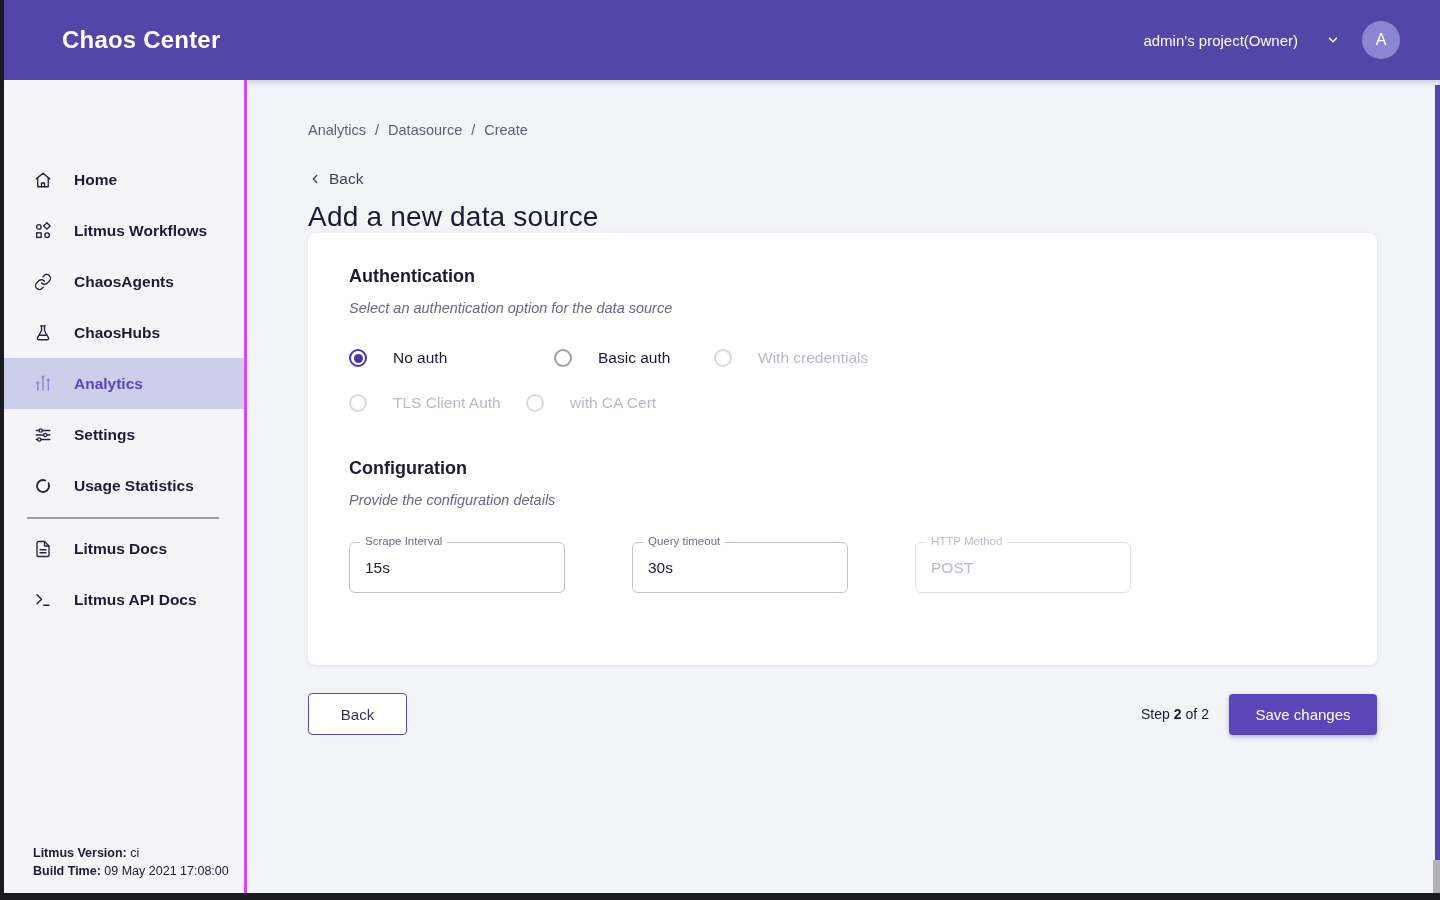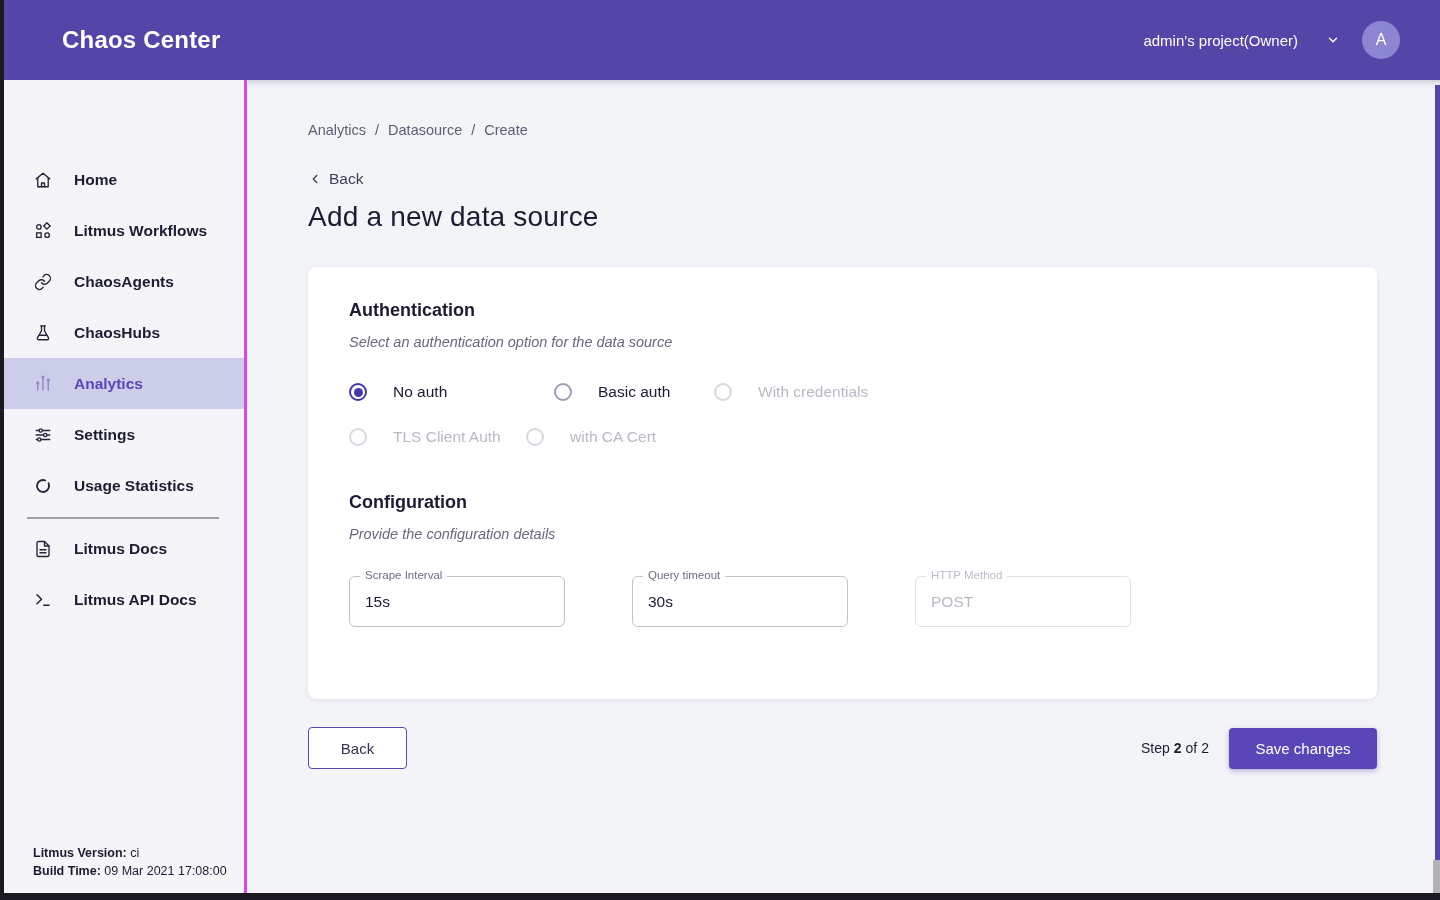--- a/index.html
+++ b/index.html
@@ -47,21 +47,21 @@
   .breadcrumb .crumb { cursor:pointer; }
   .breadcrumb .sep { color:#5d5d75; }
 
   .back-link { margin-top:32px; display:flex; align-items:center; gap:7px;
     font-size:15.5px; color:#3e3e58; cursor:pointer; width:70px; }
   .back-link svg { display:block; stroke:#3e3e58; }
 
   .page-title { margin-top:13px; font-size:28px; font-weight:400; color:#1b1b33; letter-spacing:.2px; }
 
   
-  .card { margin-top:34px; width:1069px; height:432px; background:#fff; border-radius:8px;
+  .card { width:1069px; height:432px; background:#fff; border-radius:8px;
     box-shadow:0 1px 4px rgba(60,60,100,.10); padding:33px 41px; }
   .section-title { font-size:18px; font-weight:700; color:#1b1b33; }
   .section-sub { margin-top:13px; font-size:14.5px; color:#68687f;font-style:italic; }
 
   .radio-row { display:flex; align-items:center; margin-top:33px; }
   .radio-row.second { margin-top:27px; }
   .radio-group { display:flex; align-items:center; cursor:pointer; }
   .w175 { width:205px; } .w160 { width:160px; } .w177 { width:177px; }
   .radio { width:18px; height:18px; border-radius:50%; border:2px solid #9e9eb0; flex:none;
     display:flex; align-items:center; justify-content:center; background:#fff; }
@@ -219,21 +219,21 @@
             <polyline points="4 17 10 11 4 5"></polyline>
             <line x1="13" y1="19" x2="20" y2="19"></line>
           </svg>
       </span>
       <span class="nav-label">Litmus API Docs</span>
     </div>
   </nav>
 
   <div class="sidebar-footer">
     <div><b>Litmus Version:</b> <span>ci</span></div>
-    <div><b>Build Time:</b> <span>09 Mar 2021 17:08:00</span></div>
+    <div><b>Build Time:</b> <span>09 May 2021 17:08:00</span></div>
   </div>
 </aside>
 
 <main class="main">
   <div class="content">
 
     <div class="breadcrumb">
       <span class="crumb">Analytics</span>
       <span class="sep">/</span>
       <span class="crumb">Datasource</span>

